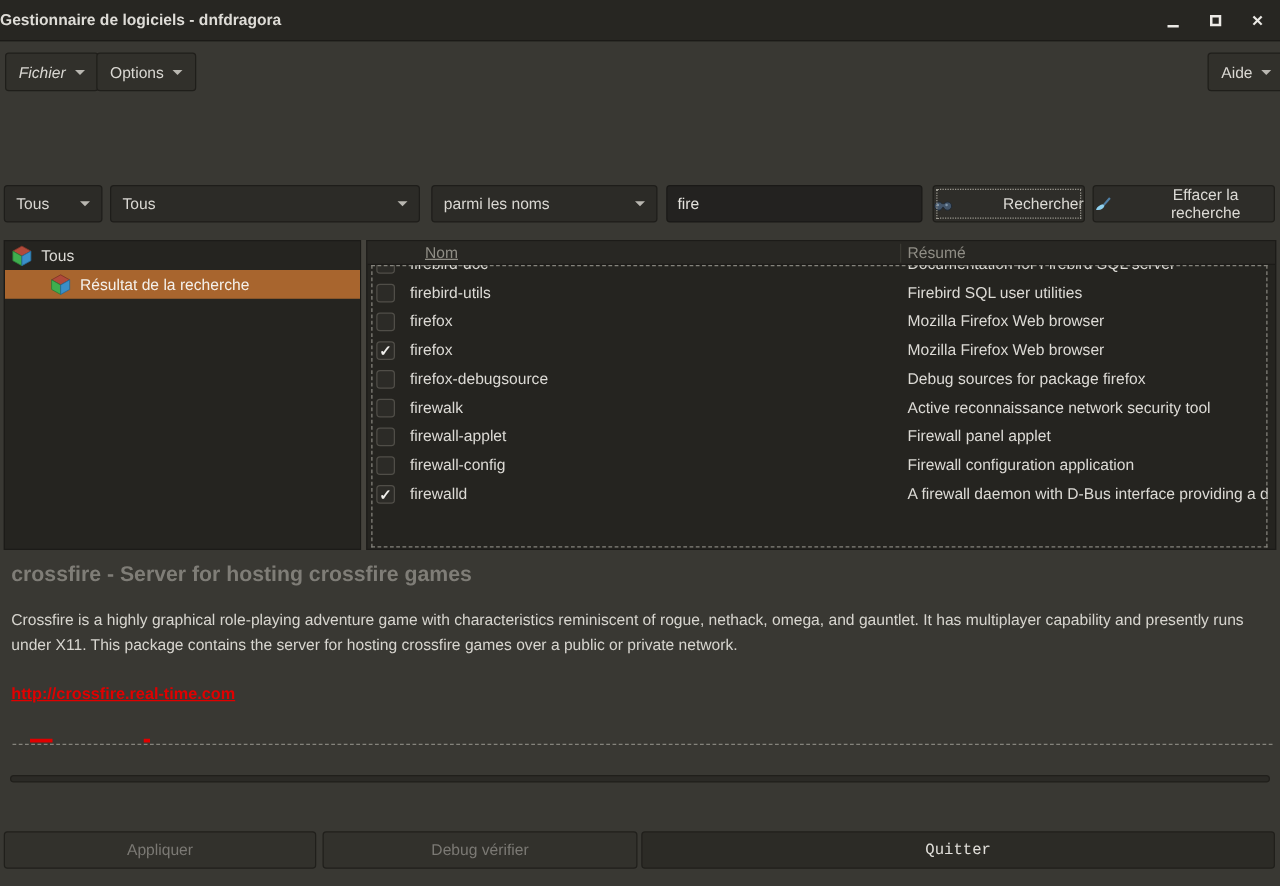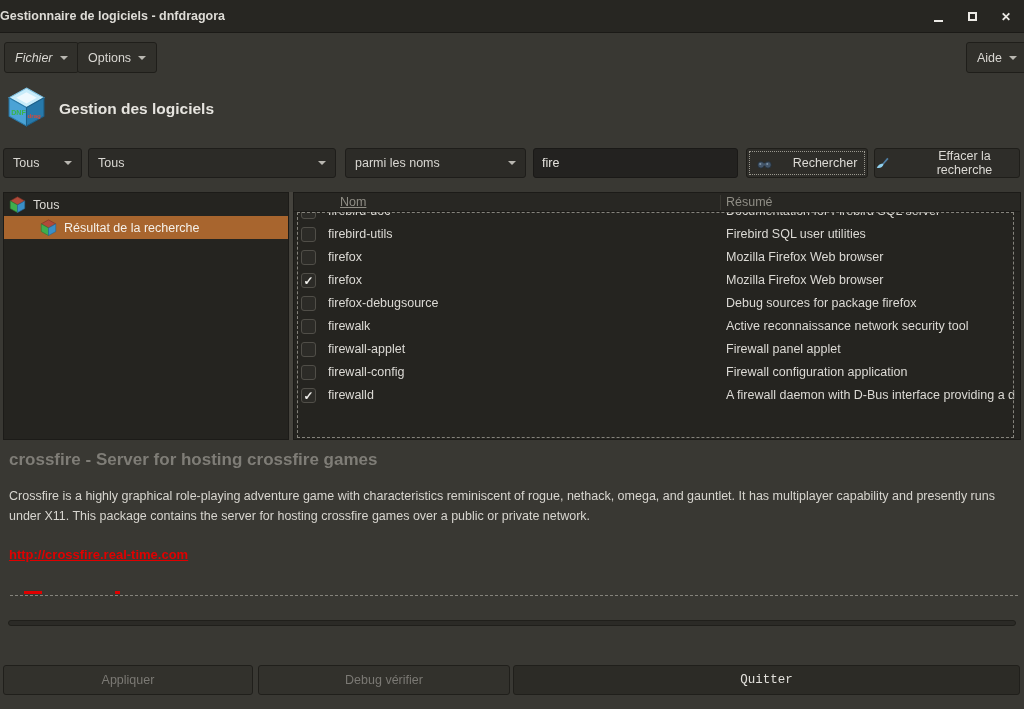--- a/index.html
+++ b/index.html
@@ -27,21 +27,21 @@
   .app-header { position:absolute; left:6px; top:86px; display:flex; align-items:center; gap:12px; }
   .app-title { font-size:15.5px; font-weight:bold; color:#e6e4df; }
 
   
   .filter-row { position:absolute; left:0; top:148px; width:1024px; height:30px; }
   .dd { position:absolute; top:0; height:30px; background:#2c2b27; border:1px solid #1e1d1a; border-radius:3px;
         display:flex; align-items:center; justify-content:space-between; padding:0 9px; font-size:12.5px; color:#d9d7d2; }
   .search-input { position:absolute; top:0; height:30px; background:#232220; border:1px solid #1a1917; border-radius:3px;
         font-size:12.5px; color:#e3e1dc; padding:0 8px; font-family:"Liberation Sans", sans-serif; outline:none; }
   .tool-btn { position:absolute; top:0; height:30px; background:#2e2d29; border:1px solid #1f1e1a; border-radius:3px;
-        display:flex; align-items:center; justify-content:center; gap:21px; font-size:12.5px; color:#dcdad5; }
+        display:flex; align-items:center; justify-content:space-between; gap:21px; font-size:12.5px; color:#dcdad5; }
   .tool-btn.focused { outline:1px dotted #9a988f; outline-offset:-4px; }
 
   
   .sidebar { position:absolute; left:3px; top:192px; width:286px; height:248px; background:#252420; border:1px solid #1c1b18; overflow:hidden; }
   .side-item { height:23px; display:flex; align-items:center; gap:7px; padding-left:5px; font-size:12.5px; color:#dcdad5; }
   .side-item.selected { background:#a8652e; color:#f4f0ea;padding-left:36px; }
   .mini-cube { width:17px; height:17px; display:inline-flex; }
 
   .splitter { position:absolute; left:289px; top:192px; width:4px; height:248px; background:#45433d; }
 
@@ -105,33 +105,20 @@
     <button class="menu-btn" style="left:77px; min-width:79px;">
       <span>Options</span>
       <span class="caret"></span>
     </button>
     <button class="menu-btn" style="left:966px; min-width:50px;">
       <span>Aide</span>
       <span class="caret"></span>
     </button>
   </div>
 
-  <div class="app-header">
-    <span class="app-logo">
-      <svg width="41" height="41" viewBox="0 0 40 40">
-        <polygon points="20,2 37,11.5 20,21 3,11.5" fill="#c8ecfa" stroke="#7fc0e0" stroke-width="1"></polygon>
-        <polygon points="20,6 30,11.5 20,17 10,11.5" fill="#eef9fe"></polygon>
-        <polygon points="3,11.5 20,21 20,39 3,29.5" fill="#4ba3d6" stroke="#2a7aa8" stroke-width="1"></polygon>
-        <polygon points="37,11.5 20,21 20,39 37,29.5" fill="#2779ab" stroke="#1d5f88" stroke-width="1"></polygon>
-        <text x="5" y="28" font-size="7" font-weight="bold" fill="#39b54a" font-family="Liberation Sans, sans-serif">DNF</text>
-        <text x="21" y="31" font-size="6" font-weight="bold" fill="#d64a3a" font-family="Liberation Sans, sans-serif">drag</text>
-      </svg>
-    </span>
-    <span class="app-title">Gestion des logiciels</span>
-  </div>
 
   <div class="filter-row">
     <div class="dd" style="left:3px; width:79px;">
       <span>Tous</span>
       <span class="caret"></span>
     </div>
     <div class="dd" style="left:88px; width:248px;">
       <span>Tous</span>
       <span class="caret"></span>
     </div>

